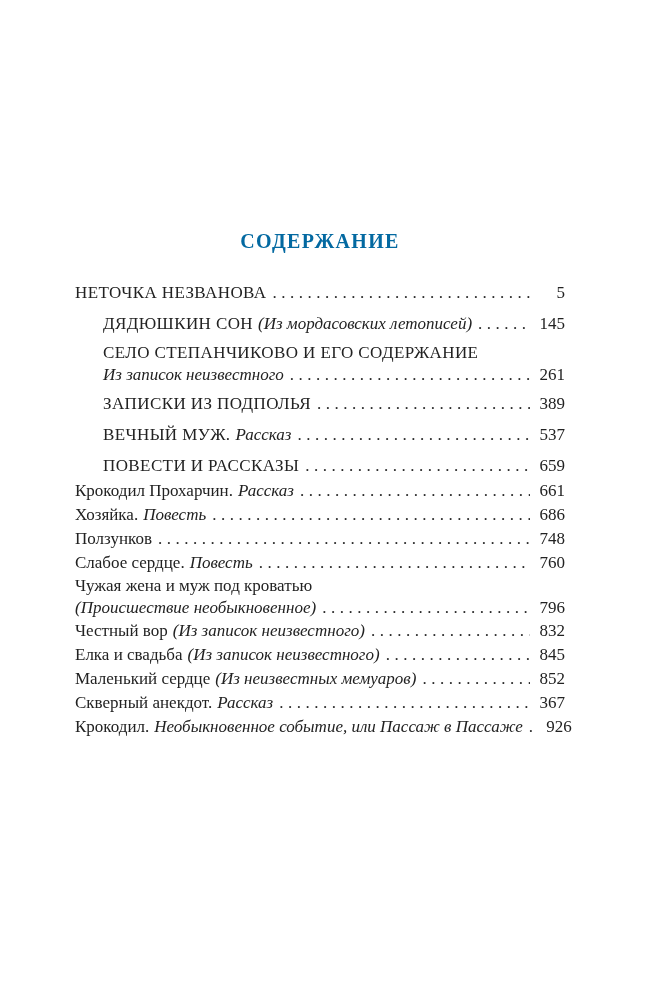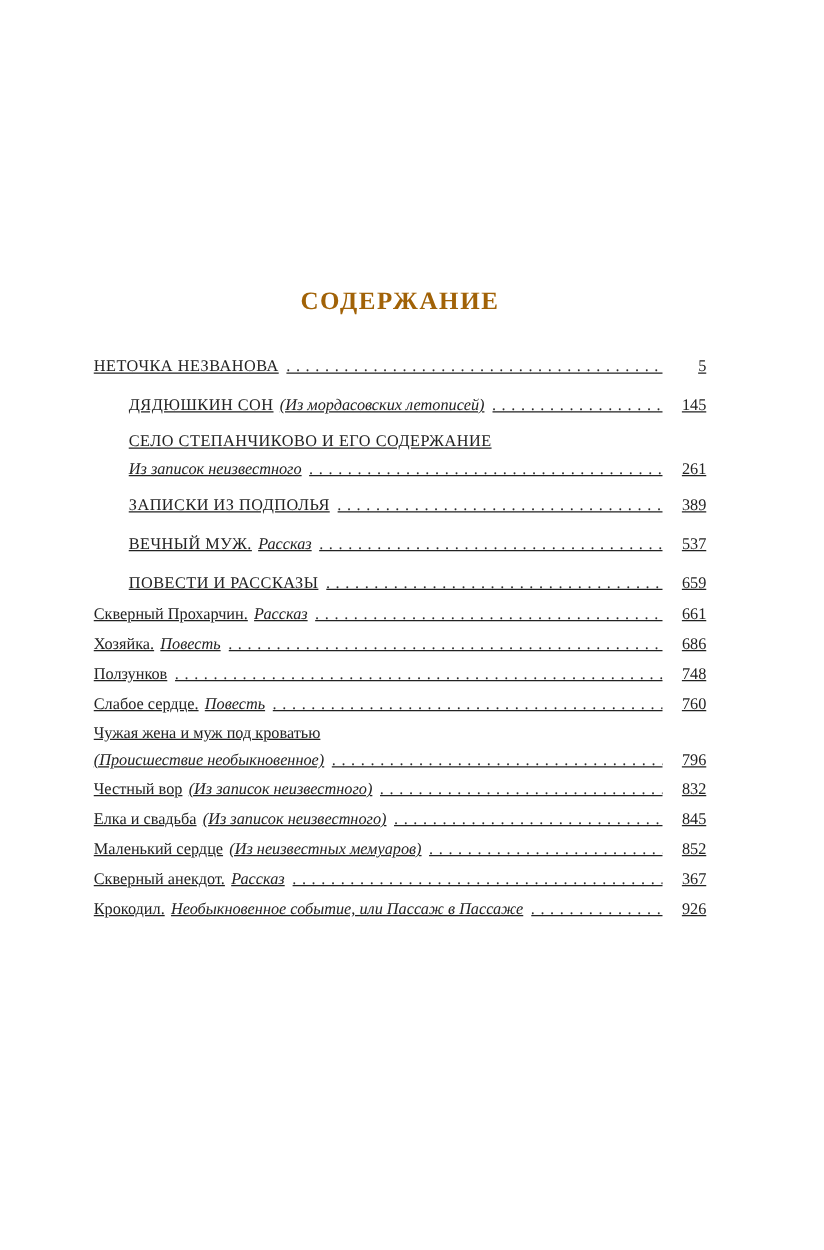--- a/index.html
+++ b/index.html
@@ -22,29 +22,28 @@
     top: 228px;
     width: 490px;
   }
   h1.toc-heading {
     margin: 0;
     font-size: 20px;
     line-height: 26px;
     font-weight: bold;
     text-align: center;
     letter-spacing: 1.3px;
-    color: #a16207;
+    color: #0369a1;
   }
   .toc {
     margin-top: 26px;
   }
   .entry {
-    font-size: 13px;
+    font-size: 17px;
     line-height: 24px;
-    text-decoration: underline;
   }
   .entry.major {
     line-height: 26px;
   }
   .entry.major:not(:first-child) {
     margin-top: 5px;
     margin-left: 28px;
   }
   .entry.major .main {
     letter-spacing: 0.4px;
@@ -137,21 +136,21 @@
         </div>
         <div class="entry major">
           <div class="row">
             <span class="t main">ПОВЕСТИ И РАССКАЗЫ</span>
             <span class="leader"></span>
             <span class="pagenum">659</span>
           </div>
         </div>
         <div class="entry sub">
           <div class="row">
-            <span class="t main">Скверный Прохарчин.</span>
+            <span class="t main">Крокодил Прохарчин.</span>
             <span class="t annex">Рассказ</span>
             <span class="leader"></span>
             <span class="pagenum">661</span>
           </div>
         </div>
         <div class="entry sub">
           <div class="row">
             <span class="t main">Хозяйка.</span>
             <span class="t annex">Повесть</span>
             <span class="leader"></span>

